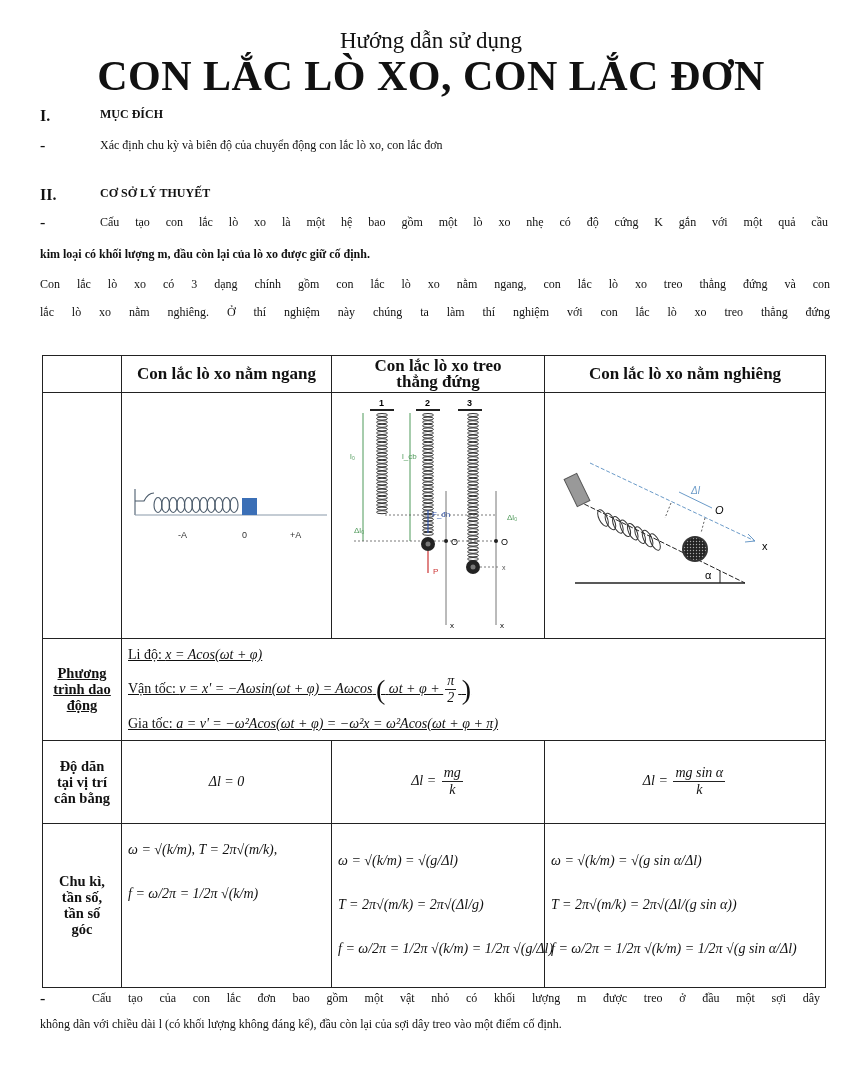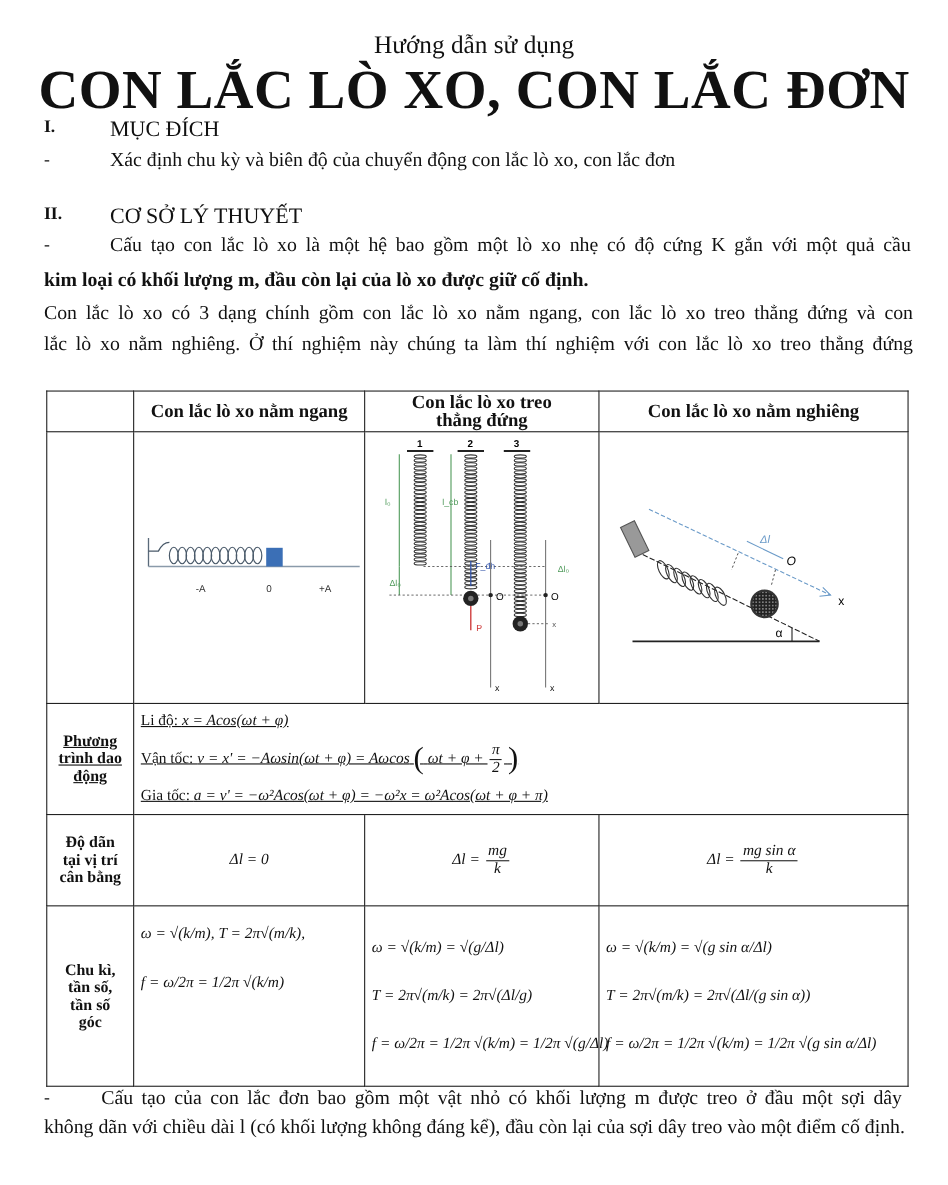--- a/index.html
+++ b/index.html
@@ -1,23 +1,23 @@
 <!DOCTYPE html>
 <html><head>
 <meta charset="utf-8">
 <style>
   html, body { margin:0; padding:0; background:#ffffff; }
   body { width:862px; height:1077px; position:relative; overflow:hidden;
          font-family:"Liberation Serif", "DejaVu Serif", serif; color:#111; }
   .abs { position:absolute; }
   .title-sub { left:0; width:862px; top:28px; text-align:center; font-weight:normal; font-size:23px; }
-  .title-main { left:0; width:862px; top:52px; text-align:center; font-weight:bold; font-size:50px; letter-spacing:0.5px; }
+  .title-main { left:0; width:862px; top:52px; text-align:center; font-weight:bold; font-size:42px; letter-spacing:0.5px; }
   .sec-num { font-weight:bold; font-size:16px; }
-  .sec-title { font-weight:normal; font-size:20px; }
-  .para { font-size:18px; line-height:28px; }
+  .sec-title { font-weight:bold; font-size:12px; }
+  .para { font-size:12px; line-height:28px; }
   .justify { text-align:justify; text-align-last:left; }
   .dash { left:40px; font-size:16px; }
 
   table.main { position:absolute; left:42px; top:355px; border-collapse:collapse; table-layout:fixed; width:783px; }
   table.main td { border:1.5px solid #222; padding:0; vertical-align:middle; }
   .hdr td { height:36px; text-align:center; font-weight:bold; font-size:17px; line-height:16px; }
   .rowlabel { text-align:center; font-weight:bold; font-size:14.5px; line-height:16px; }
   .fig-row td { height:241px; }
   .eq-row td { height:100px;text-decoration:underline; }
   .dl-row td { height:82px; }

